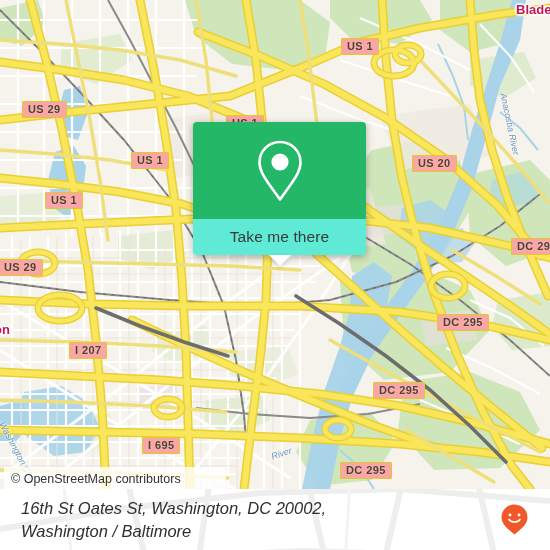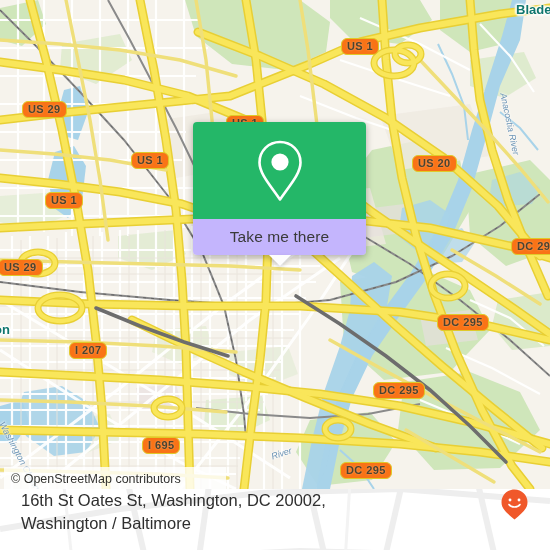--- a/index.html
+++ b/index.html
@@ -22,37 +22,37 @@
     left: 0; top: 0;
     width: 550px; height: 489px;
     overflow: hidden;
     background: #f2efe9;
   }
   .map svg { display: block; }
 
   
   .shield {
     position: absolute;
-    background: #f97316;
+    background: #fca5a5;
     border: 1.5px solid #e0c92a;
-    border-radius: 6px;
+    border-radius: 1px;
     color: #4a4330;
     font-size: 11px;
     font-weight: bold;
     letter-spacing: 0.4px;
     padding: 1px 5px 2px 5px;
     line-height: 12px;
     white-space: nowrap;
     font-family: "Liberation Sans", sans-serif;
     text-shadow: 0 0 2px rgba(255,255,255,0.4);
   }
 
   .placelabel {
     position: absolute;
-    color: #0f766e;
+    color: #be185d;
     font-size: 13px;
     font-weight: bold;
     white-space: nowrap;
     text-shadow:
       1.5px 0 2px #fff, -1.5px 0 2px #fff,
       0 1.5px 2px #fff, 0 -1.5px 2px #fff,
       1px 1px 2px #fff, -1px -1px 2px #fff;
     font-family: "Liberation Sans", sans-serif;
   }
 
@@ -78,21 +78,21 @@
   }
   .callout-top {
     background: #24b768;
     height: 97px;
     border-radius: 4px 4px 0 0;
     display: flex;
     align-items: center;
     justify-content: center;
   }
   .callout-bottom {
-    background: #c4b5fd;
+    background: #5eead4;
     height: 36px;
     border-radius: 0 0 4px 4px;
     display: flex;
     align-items: center;
     justify-content: center;
     position: relative;
   }
   .callout-bottom span {
     color: #3a3a3a;
     font-size: 15.5px;
@@ -147,22 +147,23 @@
   .footer-watermark {
     position: absolute;
     left: 0; top: -30px;
     width: 550px; height: 120px;
     opacity: 1;
   }
   .footer-inner {
     position: relative;
     width: 100%; height: 100%;
     display: flex;
-    align-items: flex-start;
+    align-items: center;
     padding: 0 16px 0 21px;
+    font-style: italic;
   }
   .address {
     flex: 1;
     color: #2f2f2f;
     font-size: 16.5px;
     line-height: 23px;
     font-family: "Liberation Sans", sans-serif;
     position: relative;
   }
   .address .l2 { display: block; }

